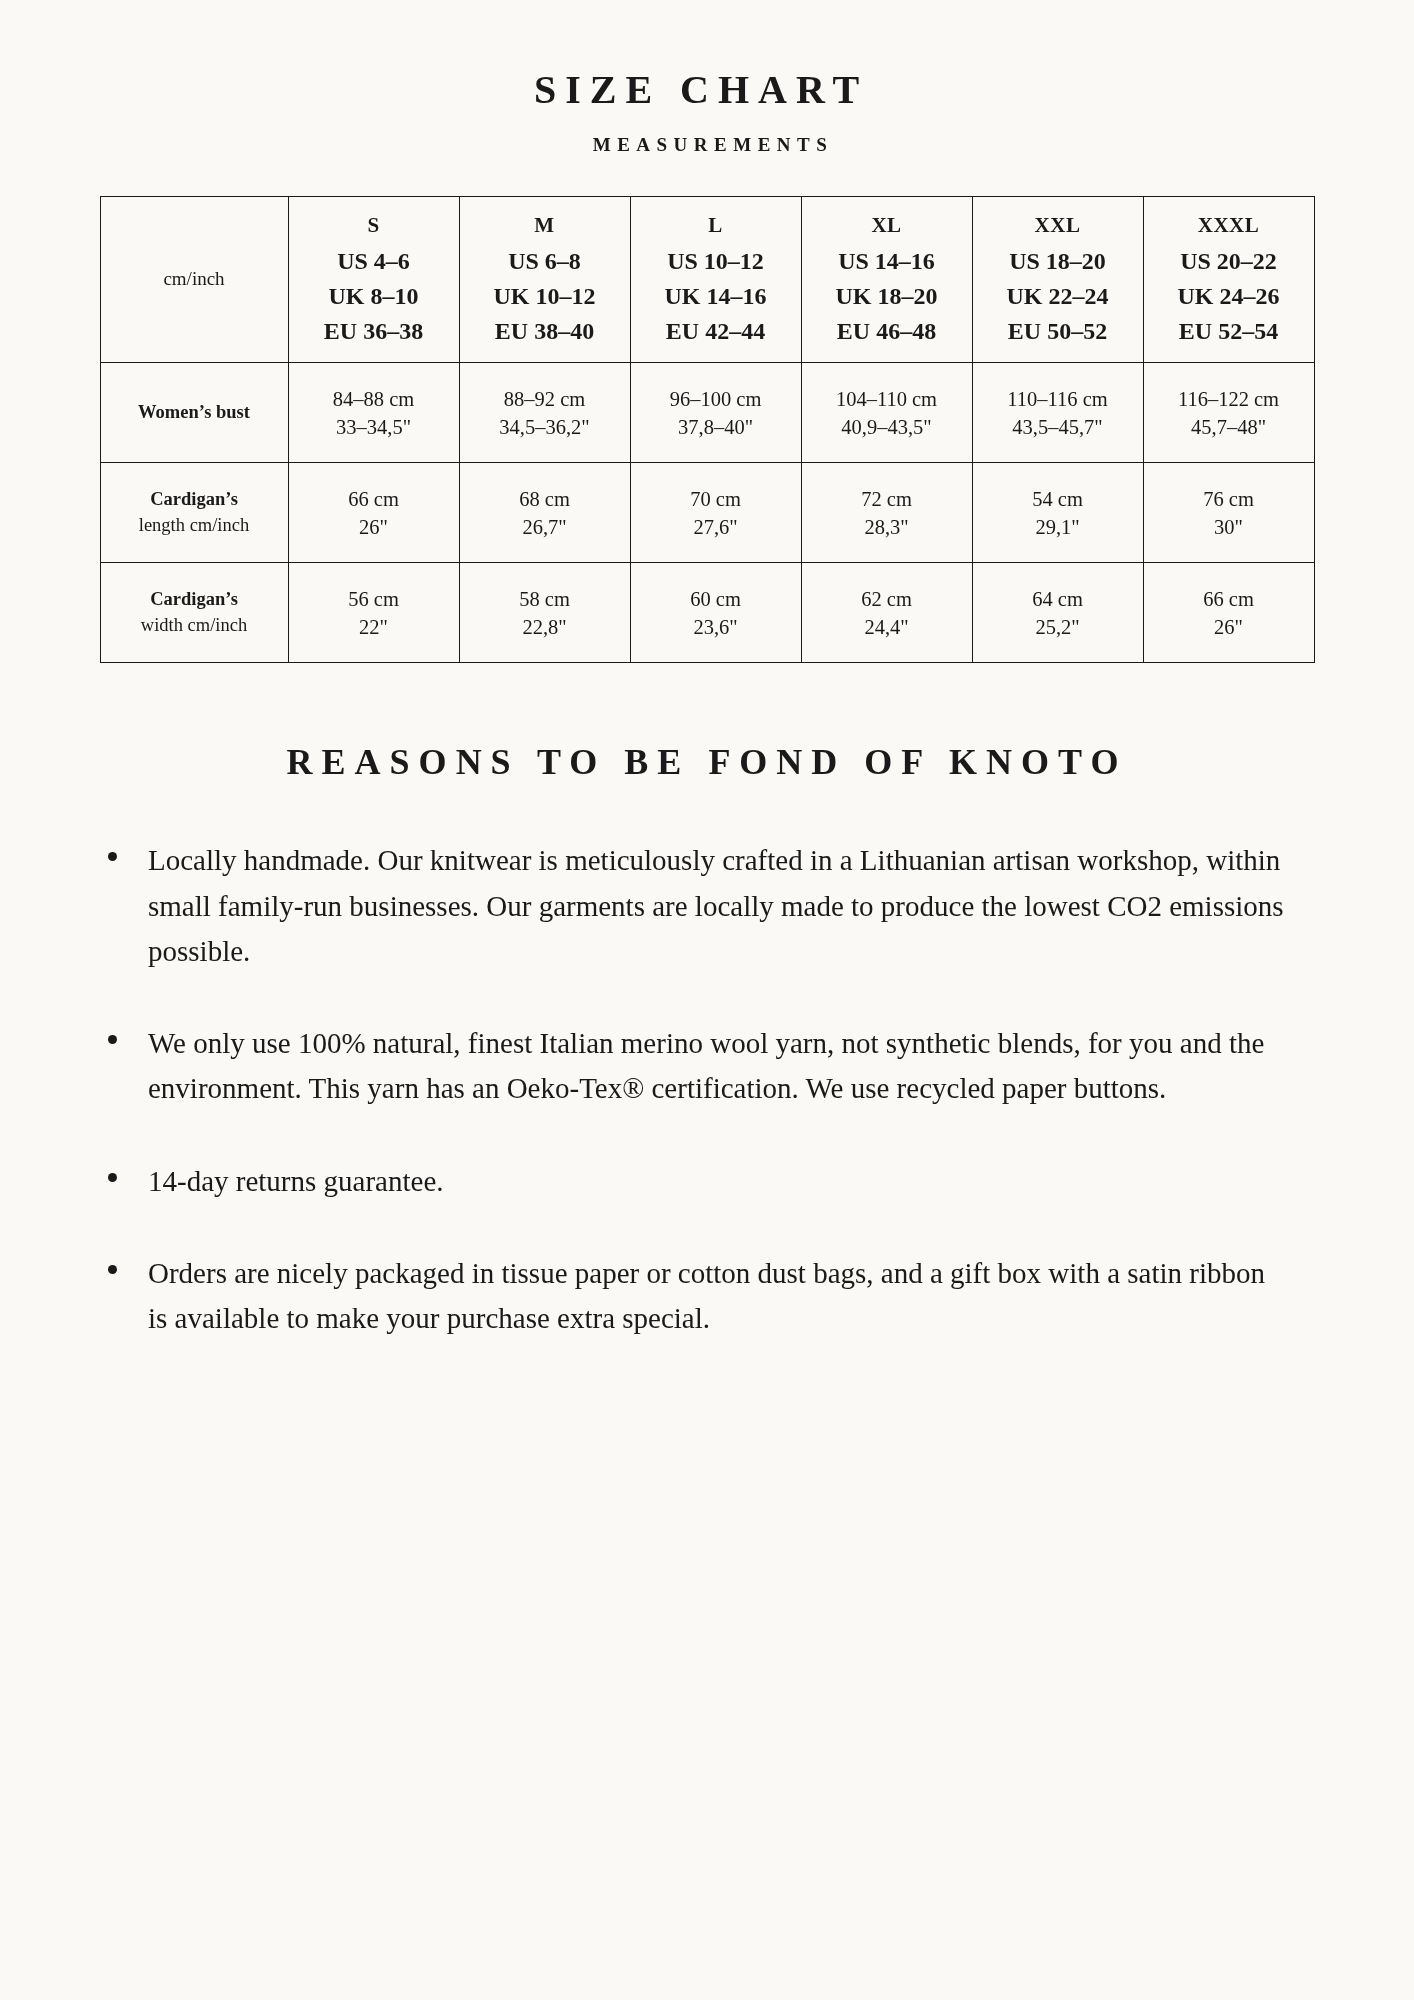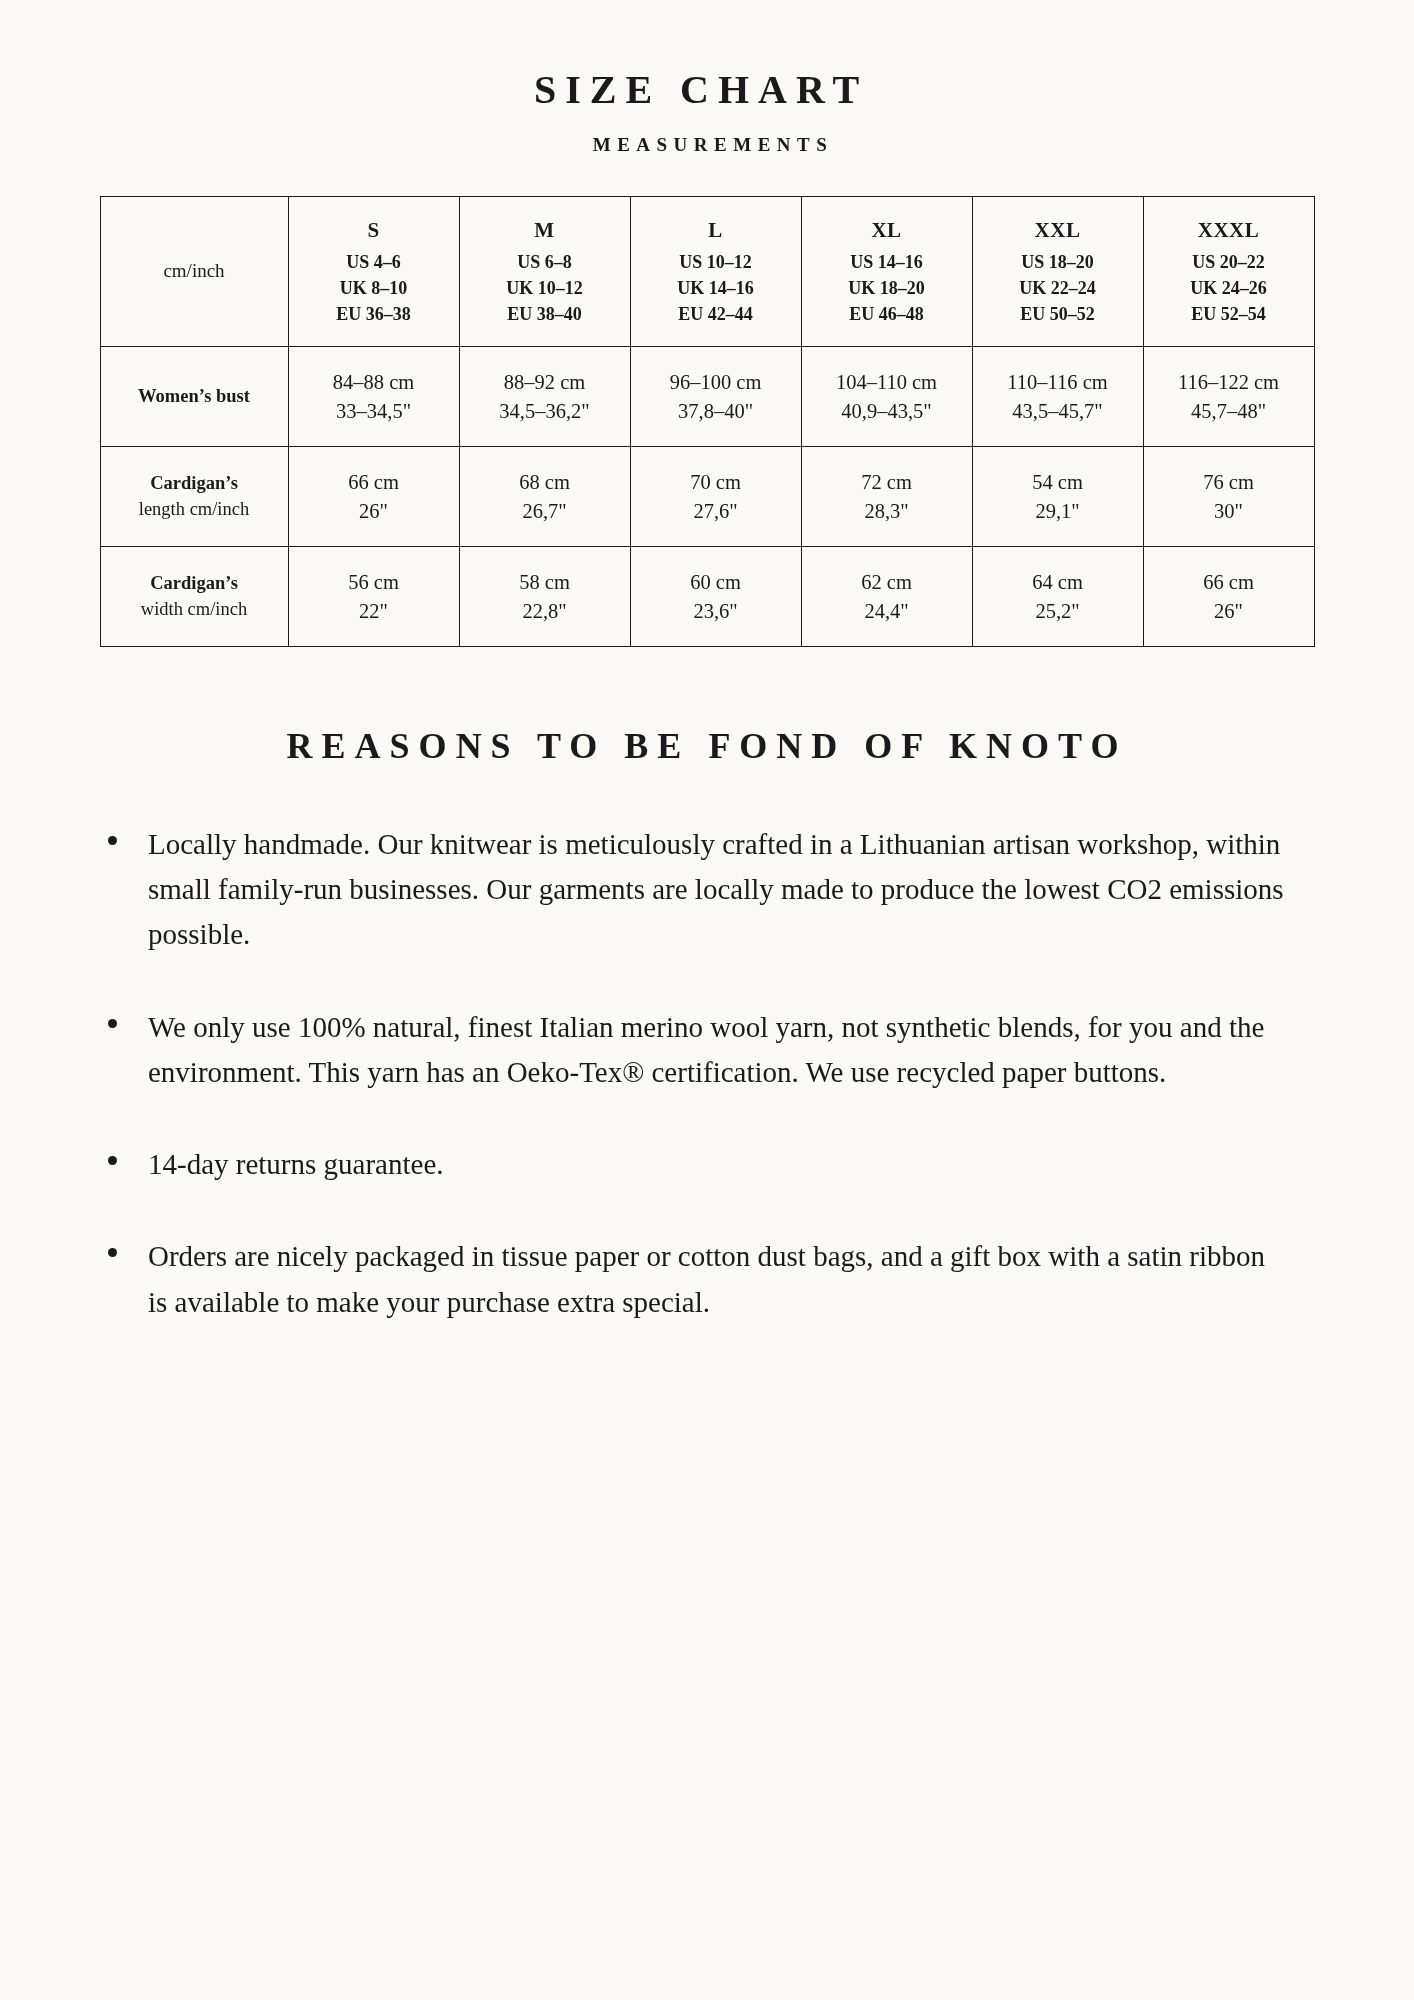--- a/index.html
+++ b/index.html
@@ -62,21 +62,21 @@
   }
   .hdr-size {
     font-weight: bold;
     font-size: 21px;
     letter-spacing: 0.5px;
     display: block;
     margin-bottom: 4px;
   }
   .hdr-line {
     font-weight: bold;
-    font-size: 18px;
+    font-size: 24px;
     display: block;
     line-height: 1.45;
   }
   .cm-inch { font-size: 19px; }
   .rowhead-strong { font-weight: bold; }
   .rowhead-soft { font-weight: normal; }
   .cell-l1 { display: block; }
   .cell-l2 { display: block; }
   .hdr-row td { height: 150px; }
   .data-row td { height: 100px; }

